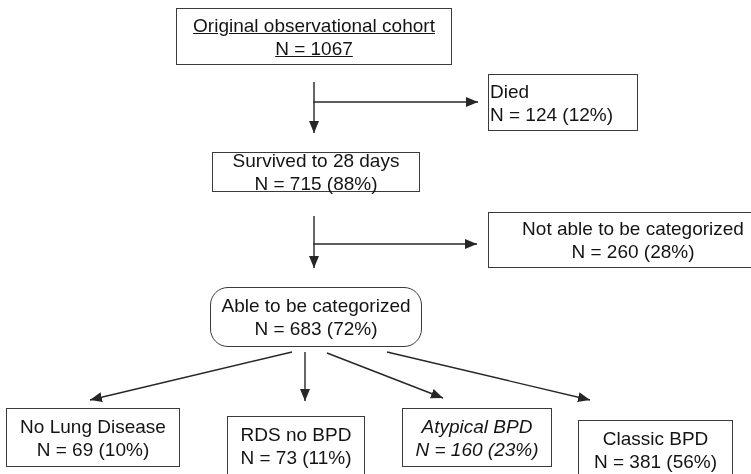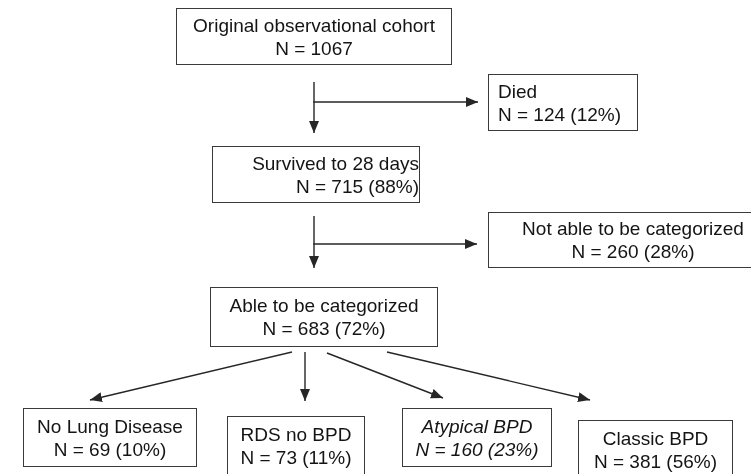--- a/index.html
+++ b/index.html
@@ -31,31 +31,31 @@
     justify-content: center;
     align-items: center;
     text-align: center;
     font-size: 19px;
     line-height: 23px;
     white-space: nowrap;
   }
   .node.align-left {
     align-items: flex-start;
     text-align: left;
-    padding-left: 9px;
+    padding-left: 1px;
   }
   .node span { display: block; }
 
   
-  #n-top      { left: 176px; top: 8px;   width: 276px; height: 57px; }
+  #n-top      { left: 176px; top: 8px;   width: 276px; height: 57px; text-decoration: underline; }
   #n-died     { left: 488px; top: 74px;  width: 150px; height: 57px; }
-  #n-survived { left: 212px; top: 146px; width: 208px; height: 57px; align-items: flex-end; }
+  #n-survived { left: 212px; top: 152px; width: 208px; height: 40px; }
   #n-notcat   { left: 488px; top: 212px; width: 290px; height: 56px; }
-  #n-cat      { left: 210px; top: 287px; width: 228px; height: 60px; }
-  #n-nolung   { left: 6px;   top: 408px; width: 174px; height: 59px; margin-left: 17px; }
+  #n-cat      { left: 210px; top: 287px; width: 212px; height: 60px; border-radius: 18px; }
+  #n-nolung   { left: 6px;   top: 408px; width: 174px; height: 59px; }
   #n-rds      { left: 227px; top: 408px; width: 138px; height: 59px; margin-top: 8px; }
   #n-atypical { left: 402px; top: 408px; width: 150px; height: 59px; font-style: italic; }
   #n-classic  { left: 578px; top: 420px; width: 155px; height: 59px; }
 </style>
 </head>
 <body>
 
 <div class="canvas">
 
   <svg class="arrows" viewBox="0 0 751 474" xmlns="http://www.w3.org/2000/svg">

